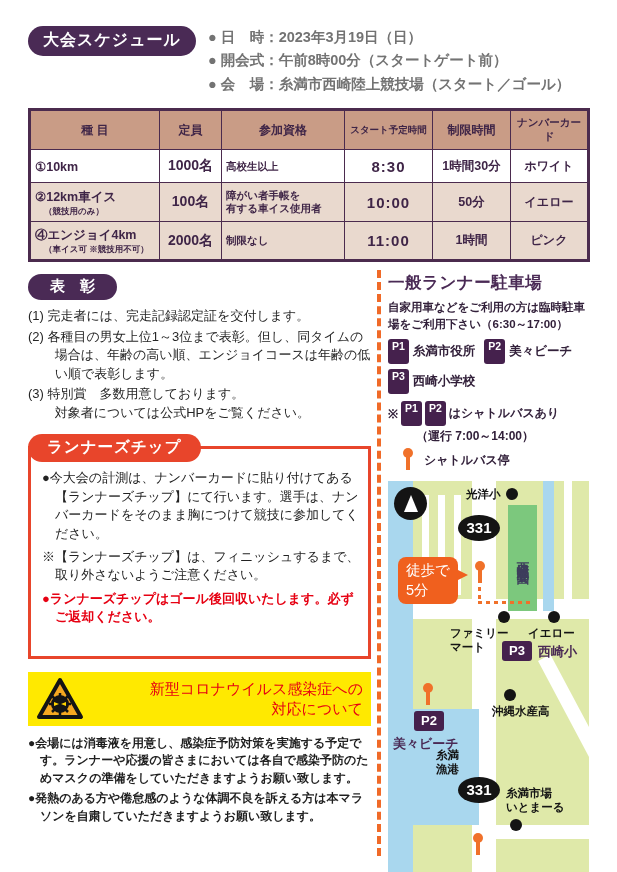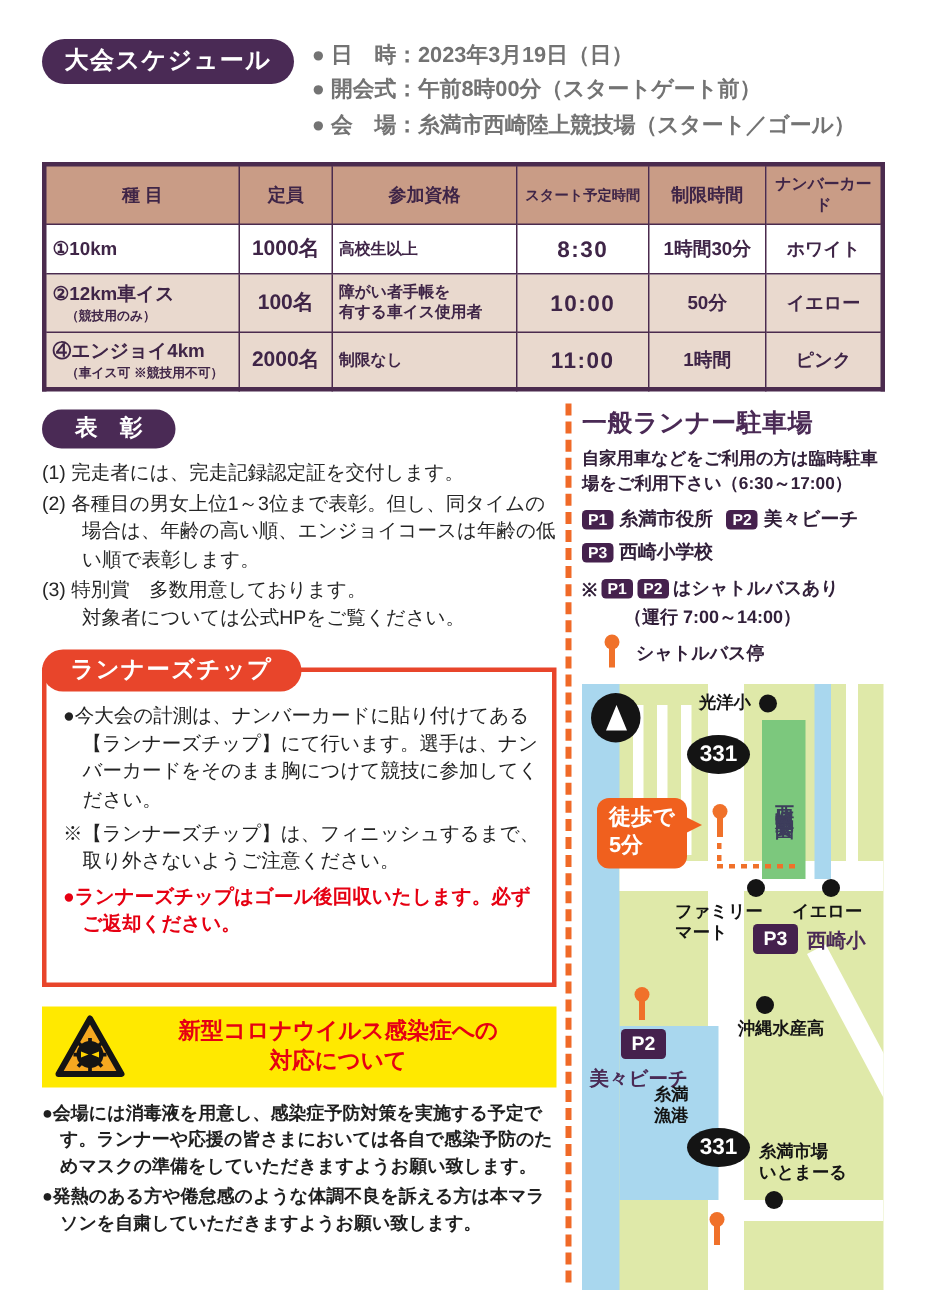--- a/index.html
+++ b/index.html
@@ -50,51 +50,51 @@
   .chip-box { position: relative; margin-top: 24px; border: 3px solid #e8452b; padding: 15px 8px 24px 11px; }
   .chip-badge {
     position: absolute; top: -15px; left: -3px; background: #e8452b; color: #fff;
     font-weight: bold; font-size: 15.5px; padding: 3px 19px 4px; border-radius: 17px; letter-spacing: 1px;
   }
   .chip-box p { font-size: 13px; color: #222; line-height: 1.42; margin: 5px 0; padding-left: 1em; text-indent: -1em; }
   .chip-box p.red { color: #e60012; font-weight: bold; }
 
   
   .covid-box { margin-top: 13px; background: #ffe900; display: flex; align-items: center; padding: 5px 8px; gap: 4px; }
-  .covid-title { flex: 1; text-align: center; color: #e60012; font-weight: bold; font-size: 15px; line-height: 1.3; }
+  .covid-title { flex: 1; text-align: right; color: #e60012; font-weight: normal; font-size: 15px; line-height: 1.3; }
   .warn-icon { width: 48px; height: 44px; flex: none; }
 
   
   .covid-notes { margin-top: 9px; }
   .covid-notes .note { font-size: 12px; font-weight: bold; color: #1f1f1f; line-height: 1.46; padding-left: 1em; text-indent: -1em; margin-bottom: 3px; }
 
   
   .park-title { color: #4a2a55; font-size: 16.5px; font-weight: bold; letter-spacing: 0.5px; margin-top: 2px; }
   .park-desc { margin-top: 5px; font-size: 11.5px; font-weight: bold; color: #32203a; line-height: 1.45; }
   .lots { margin-top: 6px; display: flex; flex-wrap: wrap; column-gap: 9px; row-gap: 5px; font-size: 12.5px; font-weight: bold; color: #32203a; }
   .lot { display: flex; align-items: center; gap: 4px; }
-  .pbadge { background: #45214d; color: #fff; border-radius: 3px; font-size: 10.5px; font-weight: bold; padding: 1px 4px 0; line-height: 1.15; }
+  .pbadge { background: #45214d; color: #fff; border-radius: 3px; font-size: 10.5px; font-weight: bold; padding: 1px 4px 12px; line-height: 1.15; }
   .shuttle { margin-top: 7px; font-size: 12px; font-weight: bold; color: #32203a; display: flex; align-items: center; gap: 3px; }
   .shuttle-hours { padding-left: 28px; font-size: 12px; font-weight: bold; color: #32203a; margin-top: 2px; }
   .shuttle-stop { display: flex; align-items: center; gap: 10px; padding-left: 14px; margin-top: 3px; font-size: 12px; font-weight: bold; color: #32203a; }
 
   
   .map { position: relative; margin-top: 8px; width: 201px; height: 404px; background: #dfe9a9; overflow: hidden; }
   .map .abs { position: absolute; }
   .water { background: #a9d7ee; }
   .road { background: #ffffff; }
   .mlabel { position: absolute; font-size: 11.5px; font-weight: bold; color: #141414; line-height: 1.2; white-space: pre-line; }
   .mlabel.purple { color: #4a2a55; }
   .mdot { position: absolute; width: 12px; height: 12px; border-radius: 50%; background: #141414; }
   .route-badge { position: absolute; width: 42px; height: 26px; background: #141414; color: #fff; font-weight: bold; font-size: 15px; border-radius: 50%; display: flex; align-items: center; justify-content: center; }
   .park-rect { position: absolute; background: #7cc87d; display: flex; align-items: center; justify-content: center; }
   .park-rect span { writing-mode: vertical-rl; font-size: 12.5px; font-weight: bold; color: #3d3d5c; letter-spacing: 2px; }
   .compass { position: absolute; width: 33px; height: 33px; background: #141414; border-radius: 50%; display: flex; align-items: center; justify-content: center; }
   .compass::before { content: ""; width: 0; height: 0; border-left: 7px solid transparent; border-right: 7px solid transparent; border-bottom: 17px solid #fff; }
-  .bubble { position: absolute; background: #f0601e; color: #fff; font-weight: bold; font-size: 14.5px; line-height: 1.35; border-radius: 8px; padding: 4px 8px; }
+  .bubble { position: absolute; background: #f0601e; color: #fff; font-weight: normal; font-size: 14.5px; line-height: 1.35; border-radius: 8px; padding: 4px 8px; }
   .bubble::after { content: ""; position: absolute; right: -10px; top: 12px; border-top: 6px solid transparent; border-bottom: 6px solid transparent; border-left: 12px solid #f0601e; }
   .pin { position: absolute; width: 12px; height: 25px; }
   .pin::before { content: ""; position: absolute; top: 0; left: 1px; width: 10px; height: 10px; border-radius: 50%; background: #f0712a; }
   .pin::after { content: ""; position: absolute; top: 9px; left: 4px; width: 4px; height: 13px; background: #f0712a; }
   .dotline-v { position: absolute; width: 3px; background-image: repeating-linear-gradient(180deg, #f0712a 0 4px, transparent 4px 8px); }
   .dotline-h { position: absolute; height: 3px; background-image: repeating-linear-gradient(90deg, #f0712a 0 4px, transparent 4px 8px); }
   .pbadge-map { position: absolute; background: #45214d; color: #fff; font-weight: bold; border-radius: 3px; display: flex; align-items: center; justify-content: center; }
 </style>
 </head>
 <body>

